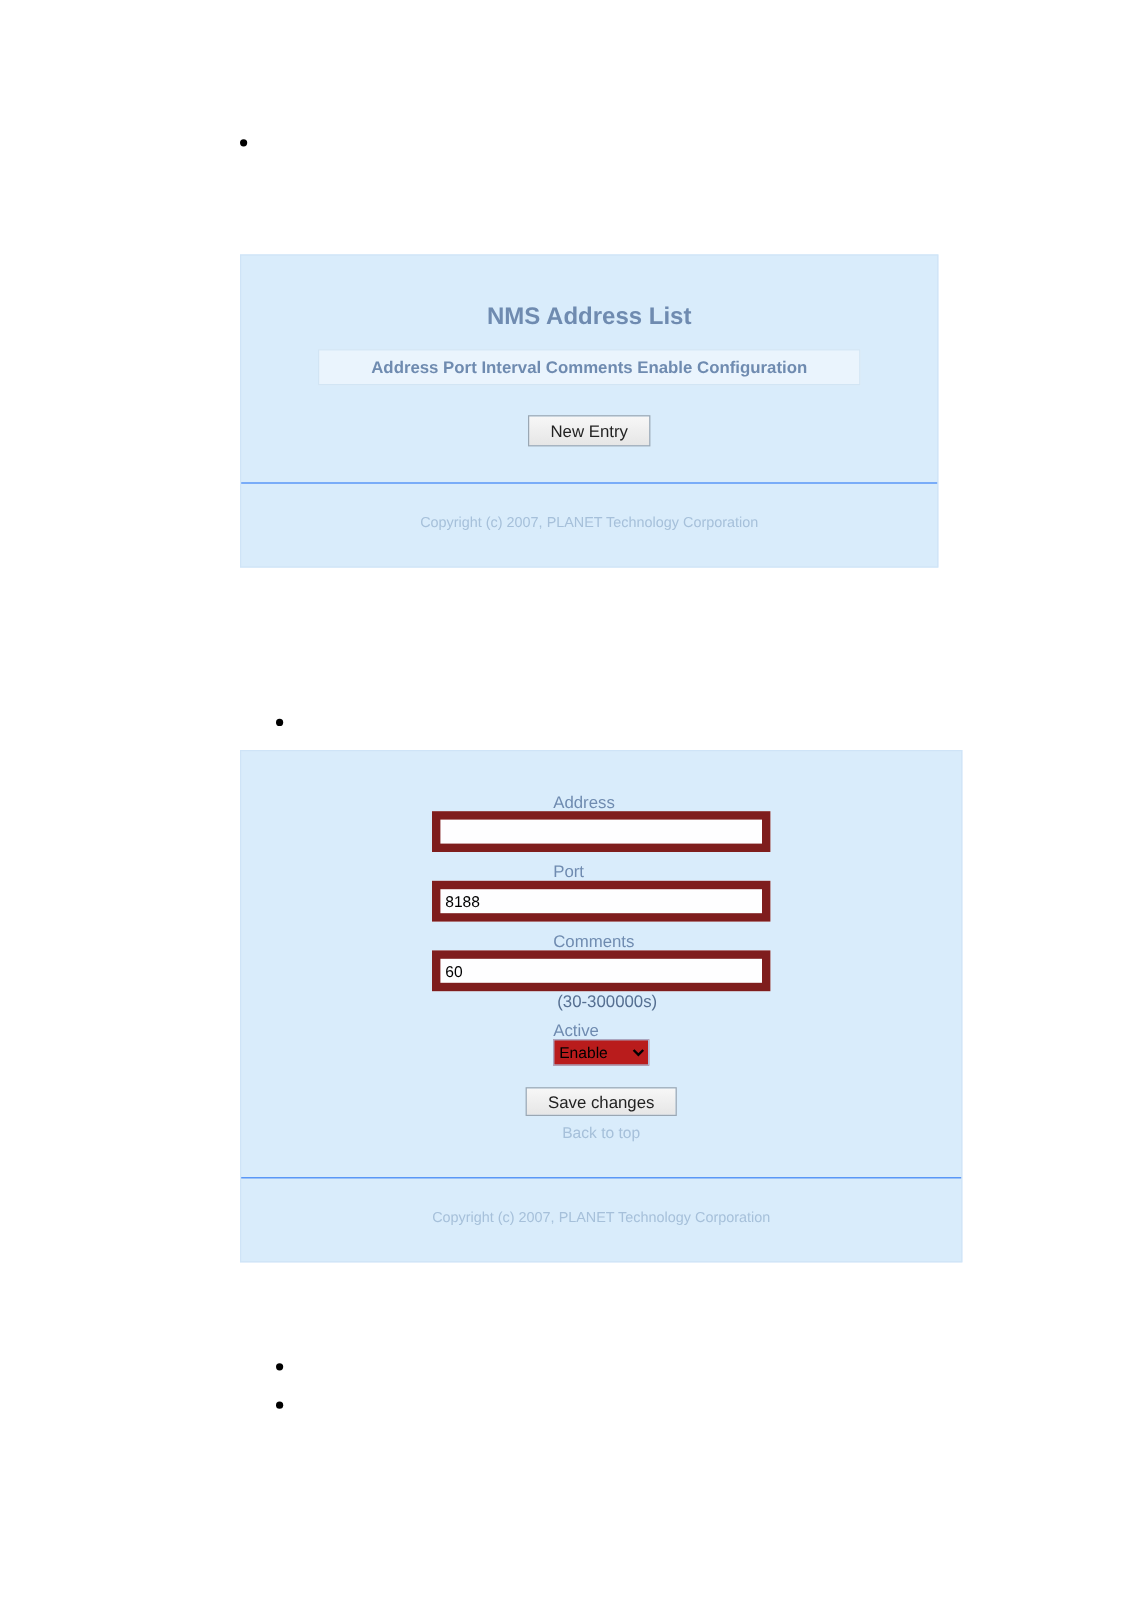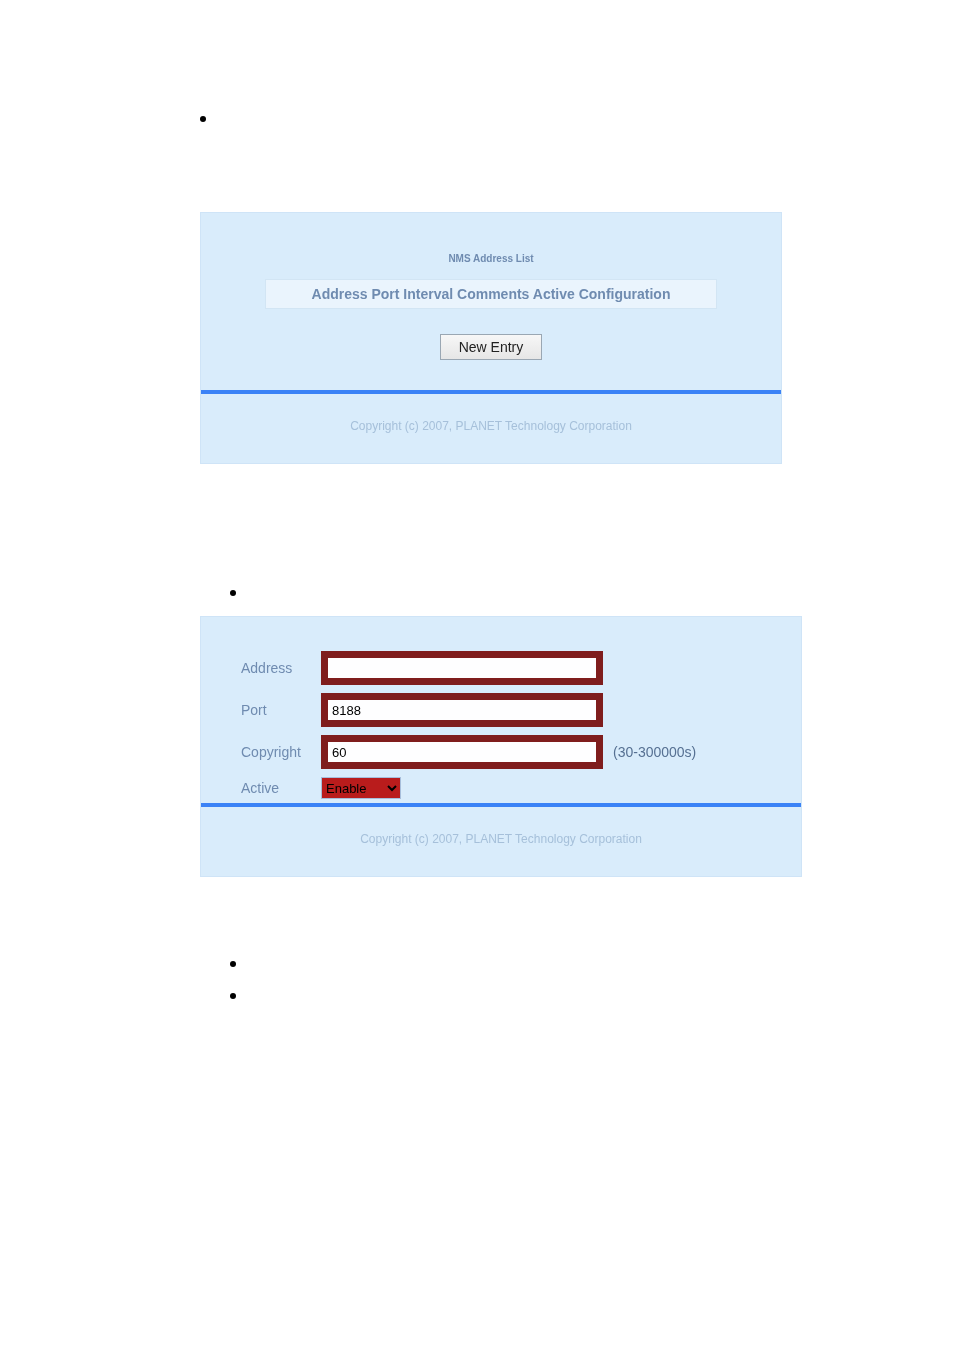--- a/index.html
+++ b/index.html
@@ -50,21 +50,21 @@
     width: 580px;
   }
 
   .panel-inner {
     padding: 40px 20px 30px 20px;
     text-align: center;
   }
   .nms-title {
     color: #6f8bb0;
     font-weight: bold;
-    font-size: 10px;
+    font-size: 20px;
     margin-bottom: 15px;
   }
   .nms-header {
     background: #eaf4fd;
     border: 1px solid #d2e5f4;
     padding: 6px 10px;
     color: #6f8bb0;
     font-weight: bold;
     font-size: 14px;
     display: inline-block;
@@ -76,38 +76,39 @@
     border: 1px solid #9aa7b3;
     border-radius: 0;
     padding: 4px 18px;
     font-size: 14px;
     color: #222;
     margin-top: 25px;
     cursor: pointer;
     text-align: right;
   }
   .panel-footer {
-    border-top: 4px solid #3b82f6;
+    border-top: 1px solid #3b82f6;
     padding: 25px 0 30px 0;
     text-align: center;
     color: #a6c0da;
     font-size: 12px;
   }
 
   .form-panel {
     background: #d9ecfb;
     border: 1px solid #cfe4f7;
     margin: 10px 0 30px 140px;
     width: 600px;
     padding-top: 30px;
   }
   .form-row {
     display: flex;
     align-items: center;
     padding: 4px 40px;
+    flex-direction: column;
   }
   .form-row label {
     width: 80px;
     color: #6f8bb0;
     font-size: 14px;
   }
   .form-row input[type="text"] {
     width: 260px;
     height: 20px;
     border: 7px solid #7f1d1d;
@@ -154,21 +155,21 @@
   <div class="bullet-row">
     <span class="dot"></span>
     <span class="text"></span>
   </div>
 
   <div class="spacer-1"></div>
 
   <div class="panel">
     <div class="panel-inner">
       <div class="nms-title">NMS Address List</div>
-      <div class="nms-header">Address Port Interval Comments Active Configuration</div>
+      <div class="nms-header">Address Port Interval Comments Enable Configuration</div>
       <div>
         <span class="btn">New Entry</span>
       </div>
     </div>
     <div class="panel-footer">Copyright (c) 2007, PLANET Technology Corporation</div>
   </div>
 
   <div class="spacer-1"></div>
 
   <div class="bullet-row inner">
@@ -182,33 +183,37 @@
       <label>Address</label>
       <input type="text" value="" style="">
     </div>
 
     <div class="form-row">
       <label>Port</label>
       <input type="text" value="8188" style="">
     </div>
 
     <div class="form-row">
-      <label>Copyright</label>
+      <label>Comments</label>
       <input type="text" value="60" style="">
       <span class="suffix">(30-300000s)</span>
     </div>
 
 
     <div class="form-row">
       <label>Active</label>
       <select>
         <option>Enable</option>
       </select>
     </div>
 
+    <div class="form-actions">
+      <span class="btn">Save changes</span>
+      <span class="back-link">Back to top</span>
+    </div>
 
     <div class="panel-footer">Copyright (c) 2007, PLANET Technology Corporation</div>
   </div>
 
   <div class="spacer-2"></div>
 
   <div class="bullet-row inner" style="margin-top:30px;">
     <span class="dot"></span>
     <span class="text"></span>
   </div>

